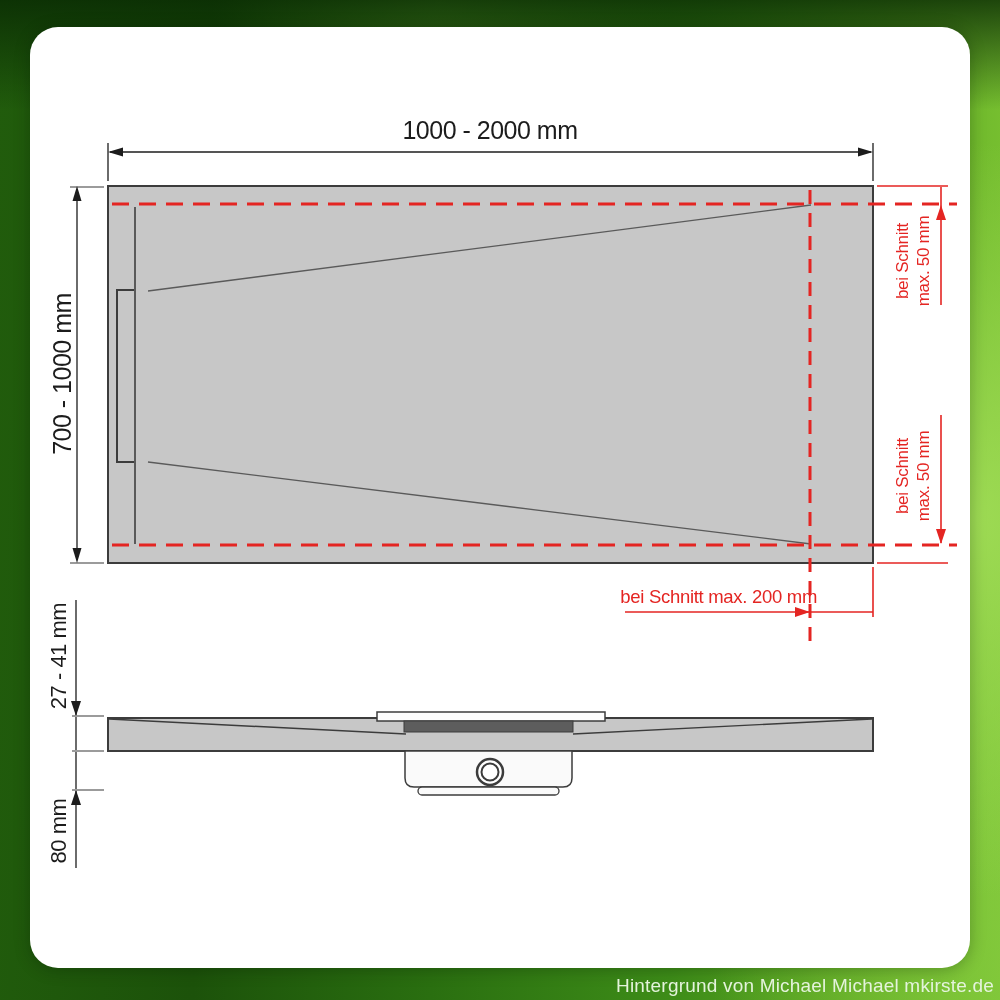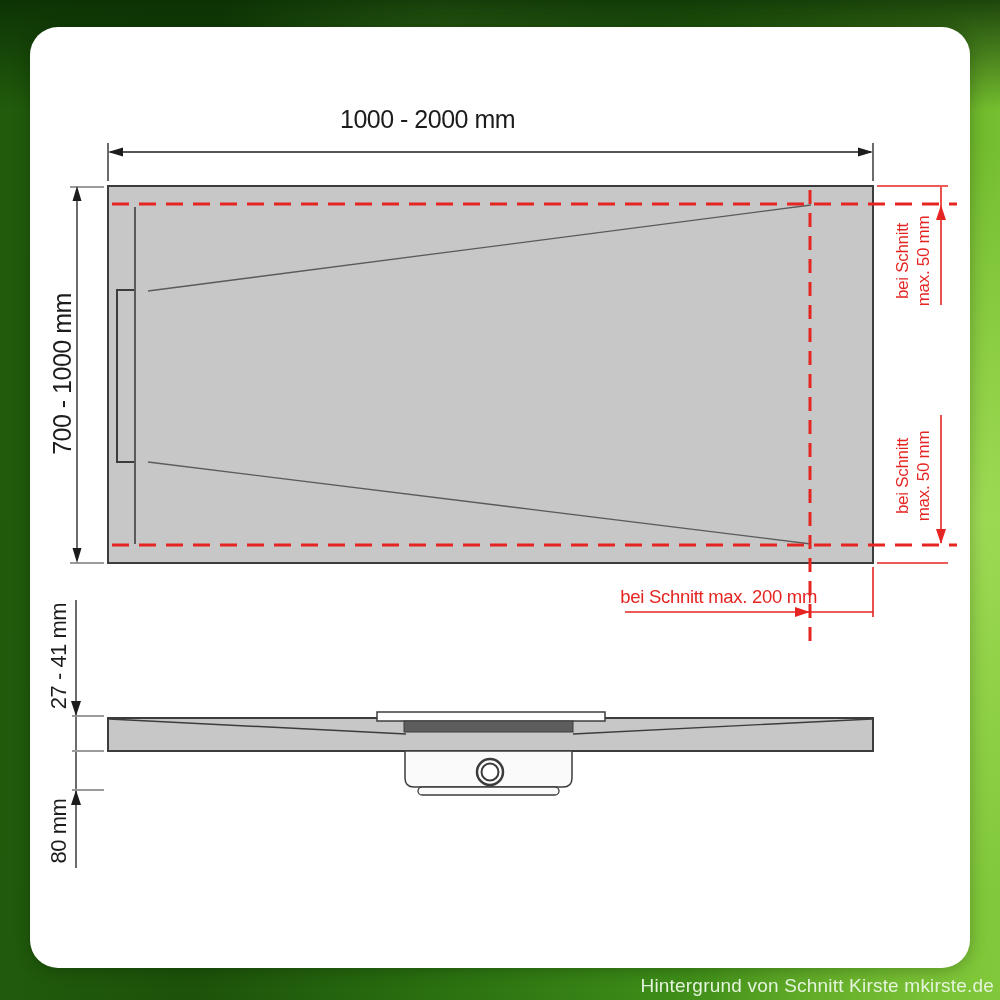--- a/index.html
+++ b/index.html
@@ -122,33 +122,33 @@
     <line x1="72" y1="751" x2="104" y2="751" class="tick"></line>
     <polygon points="76,716 71,701 81,701"></polygon>
   </g>
 
   <g>
     <line x1="72" y1="790" x2="104" y2="790" class="tick"></line>
     <polygon points="76,790 71,805 81,805"></polygon>
   </g>
 </svg>
 
-<div class="lbl dimtxt" style="left:340px;top:105px;width:300px;height:28px;line-height:28px;text-align:left;">1000 - 2000 mm</div>
+<div class="lbl dimtxt" style="left:340px;top:116px;width:300px;height:28px;line-height:28px;text-align:center;">1000 - 2000 mm</div>
 
 <div class="lbl dimtxt vert" style="left:-48px;top:360px;width:220px;height:28px;line-height:28px;">700 - 1000 mm</div>
 
 <div class="lbl smdim vert" style="left:-21px;top:644px;width:160px;height:24px;line-height:24px;">27 - 41 mm</div>
 
 <div class="lbl smdim vert" style="left:-21px;top:819px;width:160px;height:24px;line-height:24px;">80 mm</div>
 
 <div class="lbl redtxt cut200" style="left:597px;top:585px;width:220px;height:24px;line-height:24px;">bei Schnitt max. 200 mm</div>
 
 <div class="lbl redtxt cut50 vert" style="left:838px;top:240px;width:150px;height:42px;">
   <div>bei Schnitt</div>
   <div>max. 50 mm</div>
 </div>
 
 <div class="lbl redtxt cut50 vert" style="left:838px;top:455px;width:150px;height:42px;">
   <div>bei Schnitt</div>
   <div>max. 50 mm</div>
 </div>
 
-<div class="watermark">Hintergrund von Schnitt Kirste mkirste.de</div>
+<div class="watermark">Hintergrund von Michael Michael mkirste.de</div>
 
 </body></html>

